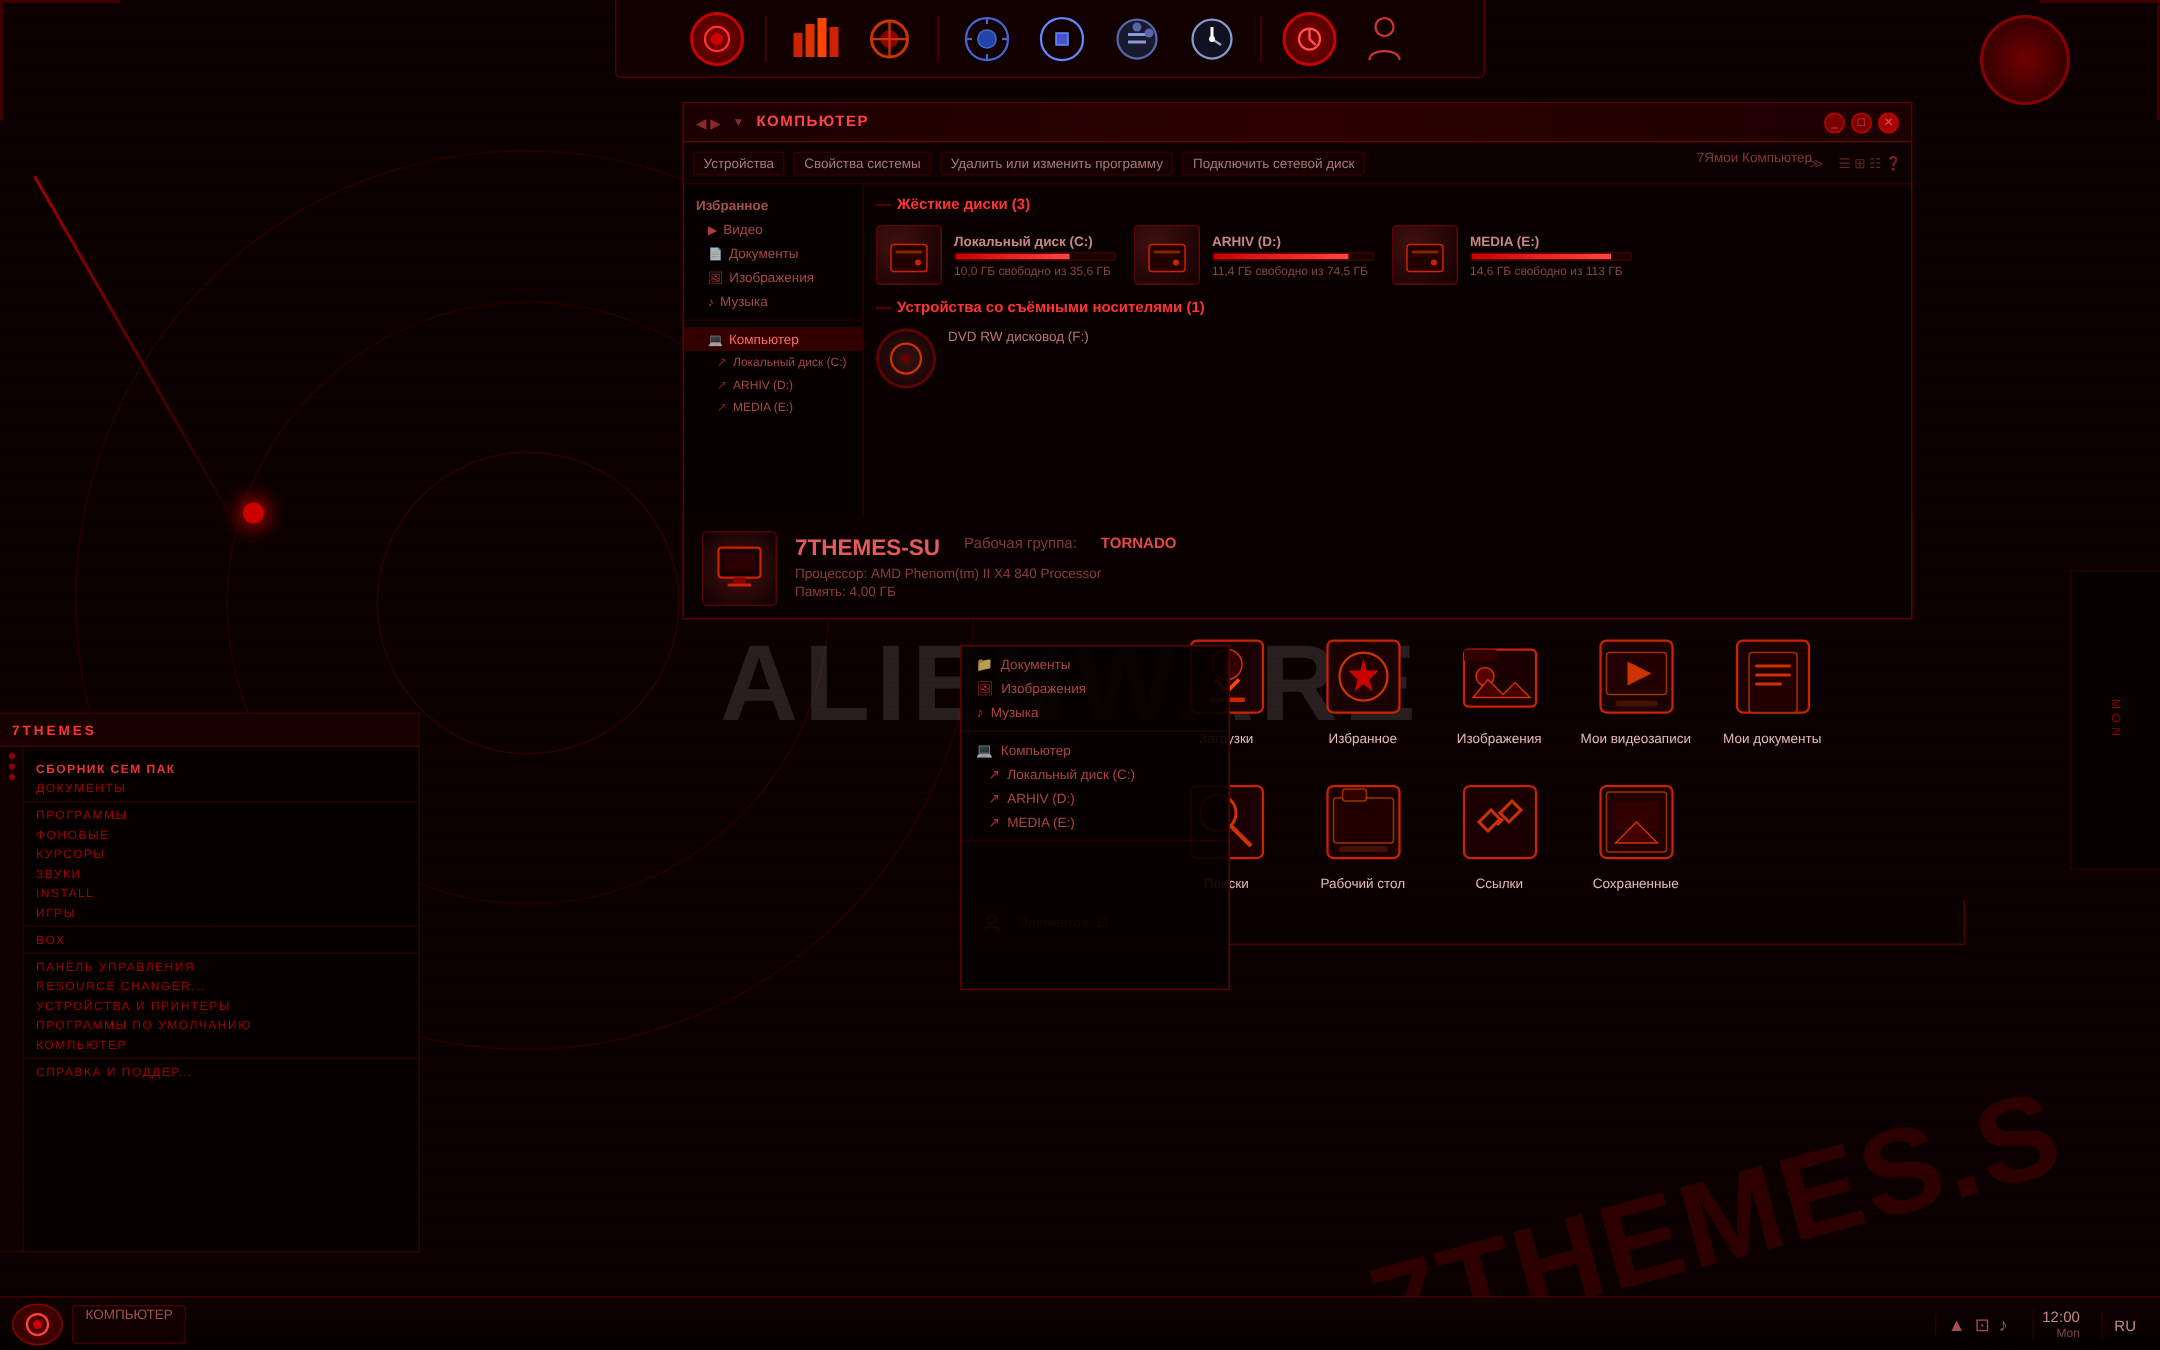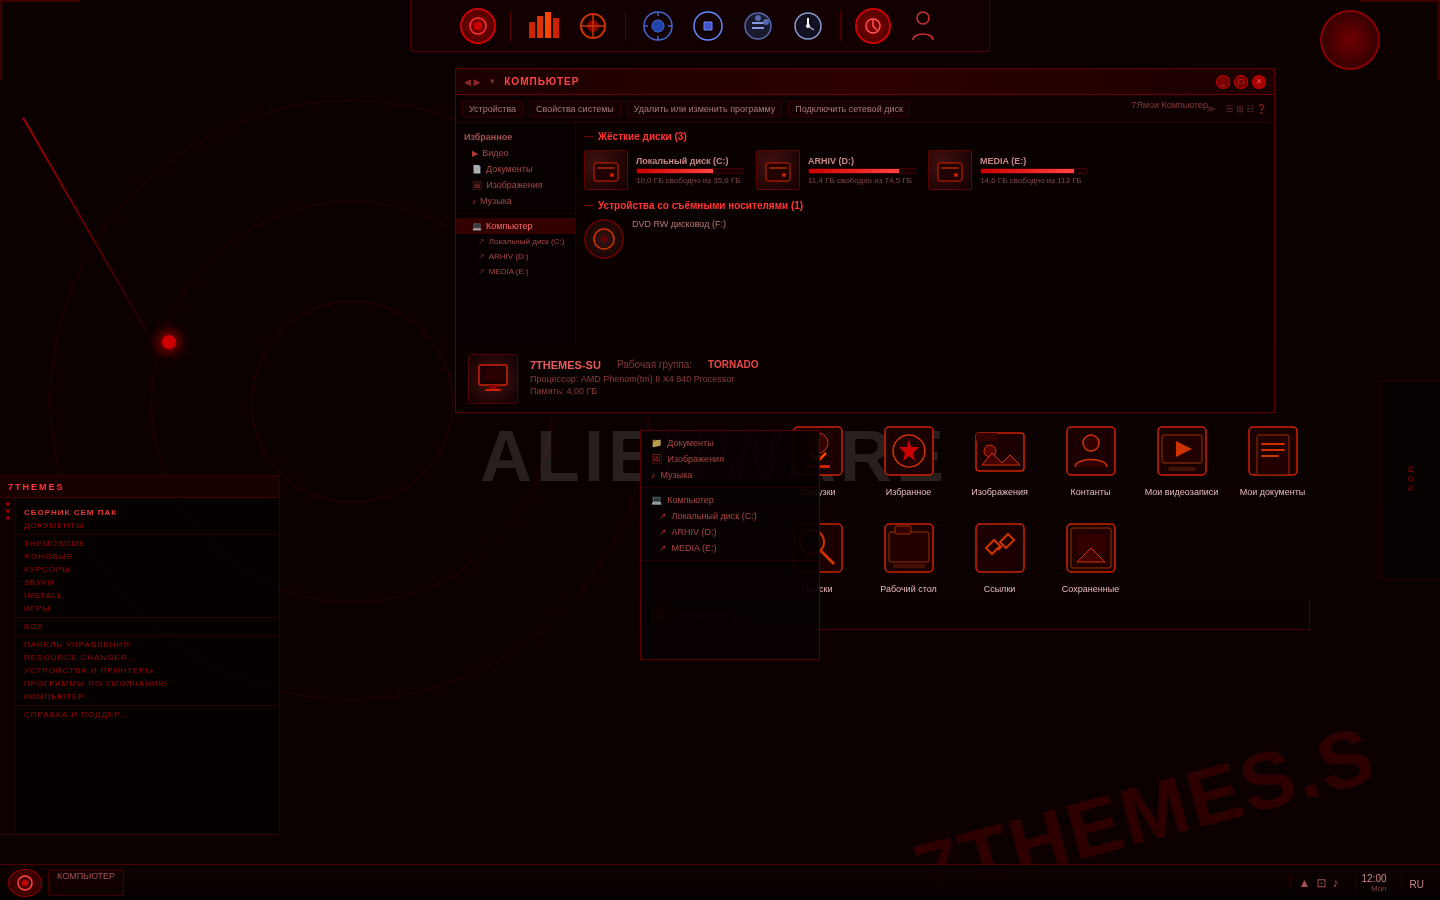--- a/index.html
+++ b/index.html
@@ -349,21 +349,21 @@
       font-size: 22px;
     }
     .computer-details { flex: 1; }
     .computer-name-row {
       display: flex;
       gap: 16px;
       margin-bottom: 3px;
     }
     .computer-name {
       color: rgba(255,100,100,0.9);
-      font-size: 11px;
+      font-size: 15px;
       font-weight: bold;
     }
     .computer-spec {
       color: rgba(180,80,80,0.75);
       font-size: 9px;
       margin-bottom: 2px;
     }
 
     
     .start-menu {
@@ -1007,30 +1007,20 @@
         <svg class="icon-svg" viewBox="0 0 56 56">
           <rect x="4" y="10" width="48" height="38" rx="3" fill="#1a0000" stroke="#cc2200" stroke-width="1.5"></rect>
           <rect x="4" y="10" width="22" height="8" rx="2" fill="#330000"></rect>
           <circle cx="18" cy="28" r="6" fill="#550000" stroke="#cc3300" stroke-width="1"></circle>
           <path d="M10 42 L20 30 L30 40 L38 32 L48 42 Z" fill="#440000" stroke="#cc3300" stroke-width="1"></path>
         </svg>
       </div>
       <span class="icon-label">Изображения</span>
     </div>
 
-    <div class="desktop-icon">
-      <div class="icon-image">
-        <svg class="icon-svg" viewBox="0 0 56 56">
-          <rect x="4" y="4" width="48" height="48" rx="4" fill="#1a0000" stroke="#cc2200" stroke-width="1.5"></rect>
-          <circle cx="28" cy="20" r="8" fill="#330000" stroke="#cc3300" stroke-width="1.5"></circle>
-          <path d="M12 44 C12 34 44 34 44 44" fill="#330000" stroke="#cc3300" stroke-width="1.5"></path>
-        </svg>
-      </div>
-      <span class="icon-label">Контанты</span>
-    </div>
 
     <div class="desktop-icon">
       <div class="icon-image">
         <svg class="icon-svg" viewBox="0 0 56 56">
           <rect x="4" y="4" width="48" height="48" rx="4" fill="#1a0000" stroke="#cc2200" stroke-width="1.5"></rect>
           <rect x="8" y="12" width="40" height="28" rx="2" fill="#220000" stroke="#993300" stroke-width="1"></rect>
           <polygon points="22,18 22,34 38,26" fill="#cc3300"></polygon>
           <rect x="14" y="44" width="28" height="4" rx="2" fill="#441100"></rect>
         </svg>
       </div>
@@ -1119,21 +1109,21 @@
   <div class="left-panel-body">
     <div class="left-sidebar">
       <div class="left-sidebar-dot"></div>
       <div class="left-sidebar-dot"></div>
       <div class="left-sidebar-dot"></div>
     </div>
     <div class="left-menu">
       <div class="left-menu-item header-item">СБОРНИК СЕМ ПАК</div>
       <div class="left-menu-item">ДОКУМЕНТЫ</div>
       <div class="left-divider"></div>
-      <div class="left-menu-item">ТНЕМОSOME</div>
+      <div class="left-menu-item">ПРОГРАММЫ</div>
       <div class="left-menu-item">ФОНОВЫЕ</div>
       <div class="left-menu-item">КУРСОРЫ</div>
       <div class="left-menu-item">ЗВУКИ</div>
       <div class="left-menu-item">INSTALL</div>
       <div class="left-menu-item">ИГРЫ</div>
       <div class="left-divider"></div>
       <div class="left-menu-item">BOX</div>
       <div class="left-divider"></div>
       <div class="left-menu-item">ПАНЕЛЬ УПРАВЛЕНИЯ</div>
       <div class="left-menu-item">RESOURCE CHANGER...</div>

